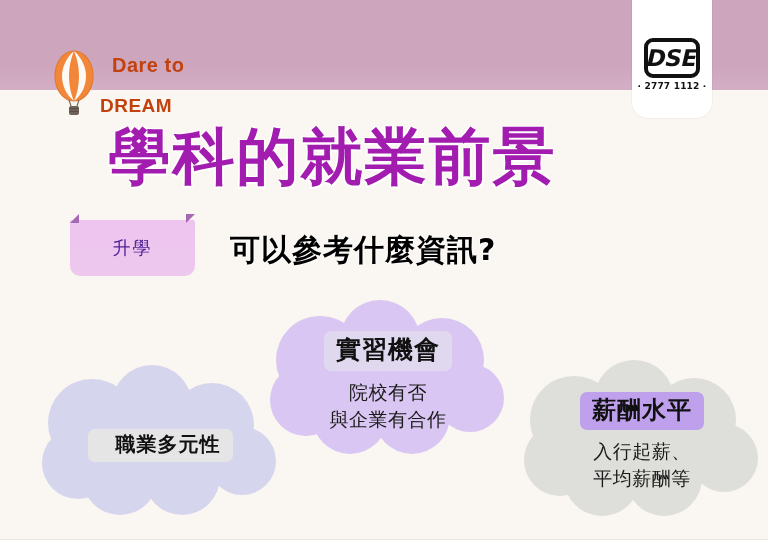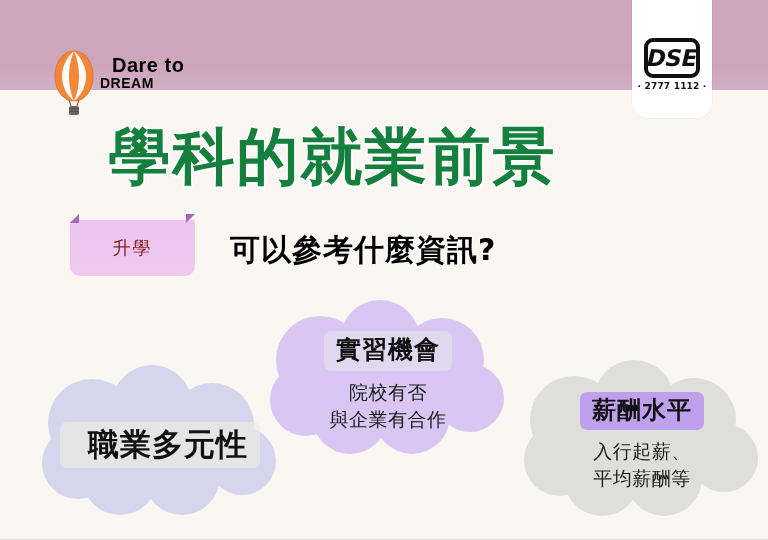--- a/index.html
+++ b/index.html
@@ -92,50 +92,50 @@
     top: 50px;
     width: 44px;
     height: 68px;
     z-index: 5;
   }
   .brand-text {
     position: absolute;
     left: 100px;
     top: 55px;
     z-index: 5;
-    color: #000000;
+    color: #c2410c;
     font-weight: bold;
     line-height: 1.05;
   }
   .brand-line1 {
     display: block;
     font-size: 20px;
     letter-spacing: 0.5px;
     margin-left: 12px;
   }
   .brand-line2 {
     display: block;
-    font-size: 14px;
+    font-size: 19px;
     letter-spacing: 0.5px;
-    margin-top: 0;
+    margin-top: 20px;
   }
 
   
   .main-title {
     position: absolute;
     left: 0;
     top: 126px;
     width: 665px;
     text-align: center;
     z-index: 6;
     font-family: "DejaVu Sans", "Liberation Sans", sans-serif;
     font-weight: bold;
     font-size: 62px;
     line-height: 1;
-    color: #15803d;
+    color: #a21caf;
     letter-spacing: 2px;
     text-shadow:
       1.5px 1.5px 0 rgba(255,255,255,0.95),
       -1.5px -1.5px 0 rgba(255,255,255,0.8),
       1.5px -1.5px 0 rgba(255,255,255,0.8),
       -1.5px 1.5px 0 rgba(255,255,255,0.8);
   }
 
   
   .tag-ribbon {
@@ -178,21 +178,21 @@
     left: 0;
     top: 6px;
     width: 125px;
     height: 56px;
     display: flex;
     align-items: center;
     justify-content: center;
     font-family: "DejaVu Sans", sans-serif;
     font-size: 18px;
     font-weight: normal;
-    color: #7f1d1d;
+    color: #4c1d95;
     letter-spacing: 2px;
   }
 
   
   .subtitle {
     position: absolute;
     left: 230px;
     top: 235px;
     z-index: 6;
     font-family: "DejaVu Sans", "Liberation Sans", sans-serif;
@@ -255,21 +255,21 @@
 
   
   #cloud-career {
     left: 36px;
     top: 365px;
     width: 248px;
     height: 160px;
   }
   #cloud-career .cloud-heading {
     background: rgba(236, 236, 226, 0.72);
-    font-size: 31px;
+    font-size: 20px;
     padding-left: 28px;
   }
 
   
   #cloud-internship {
     left: 262px;
     top: 300px;
     width: 252px;
     height: 164px;
   }

